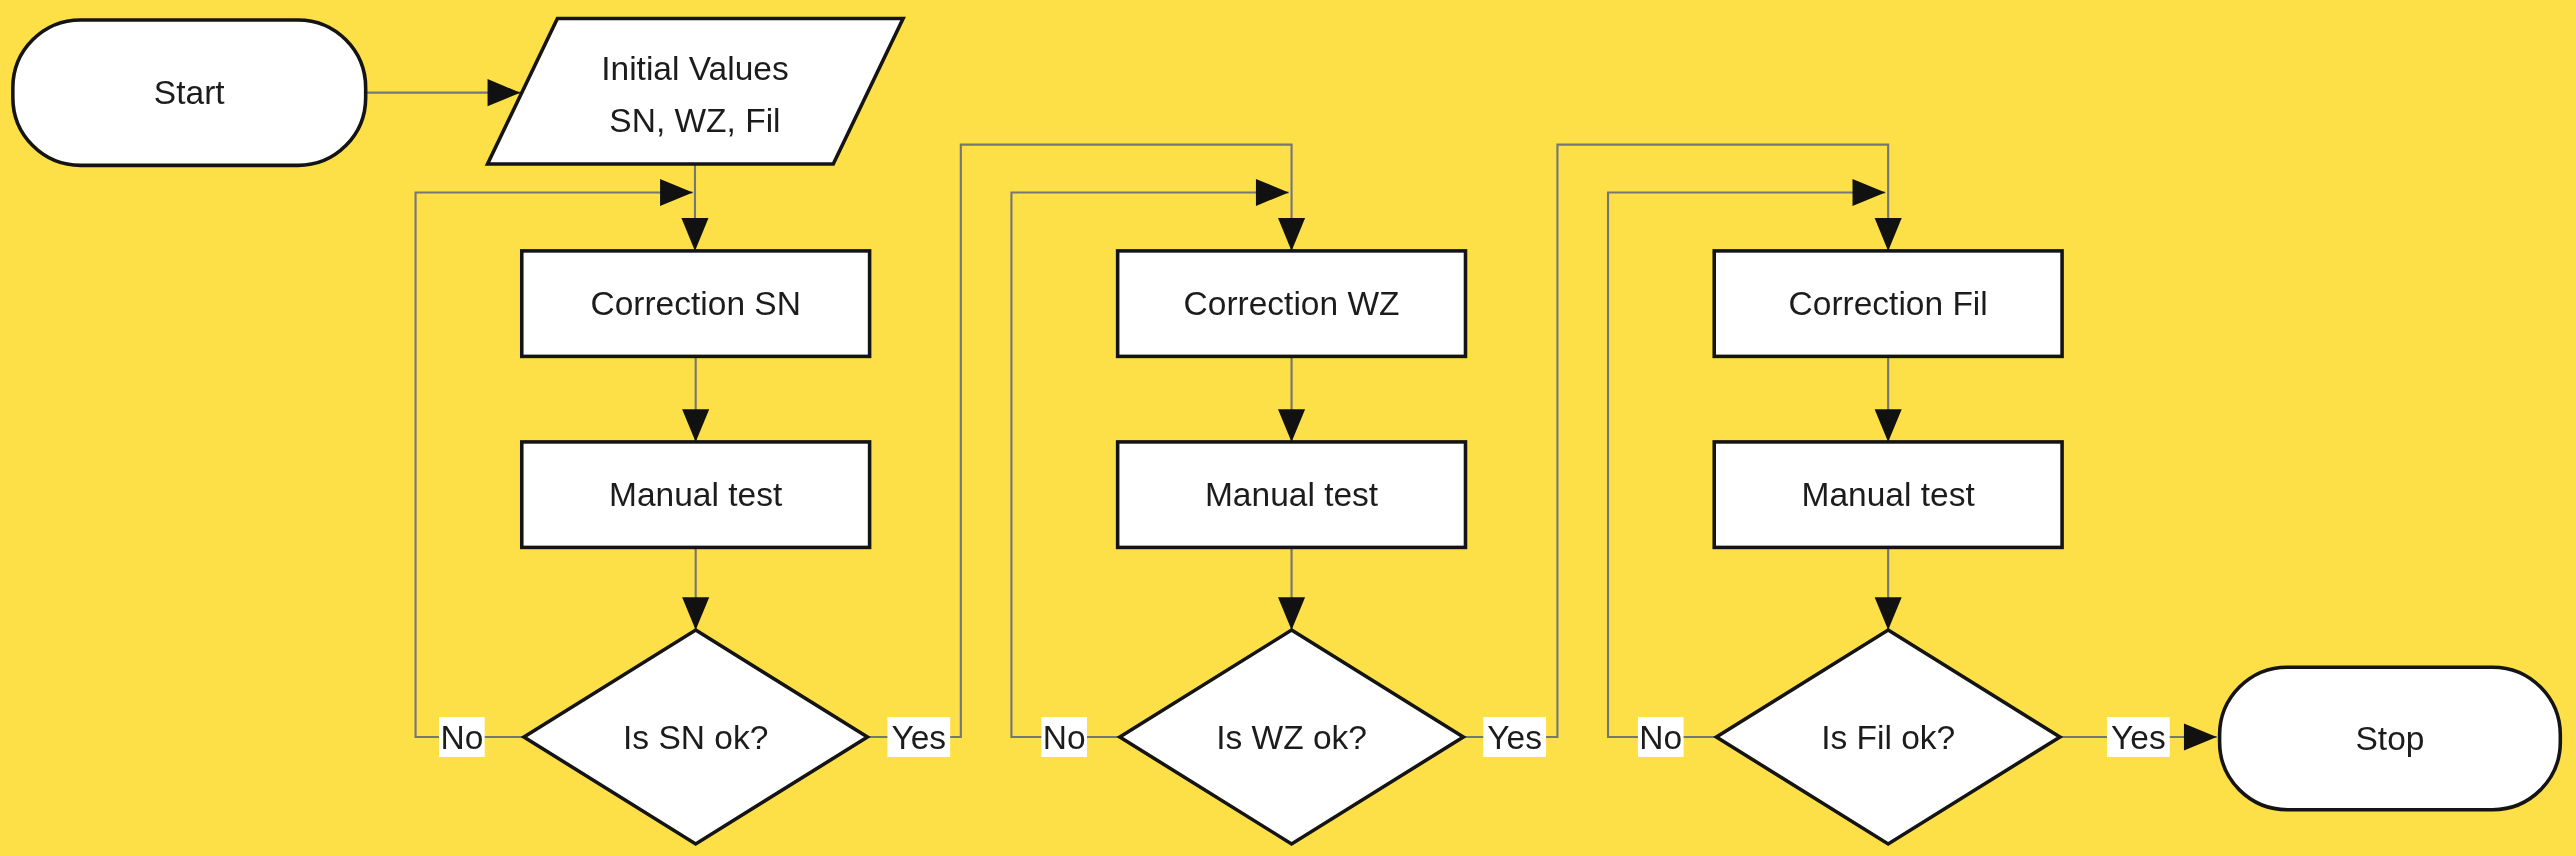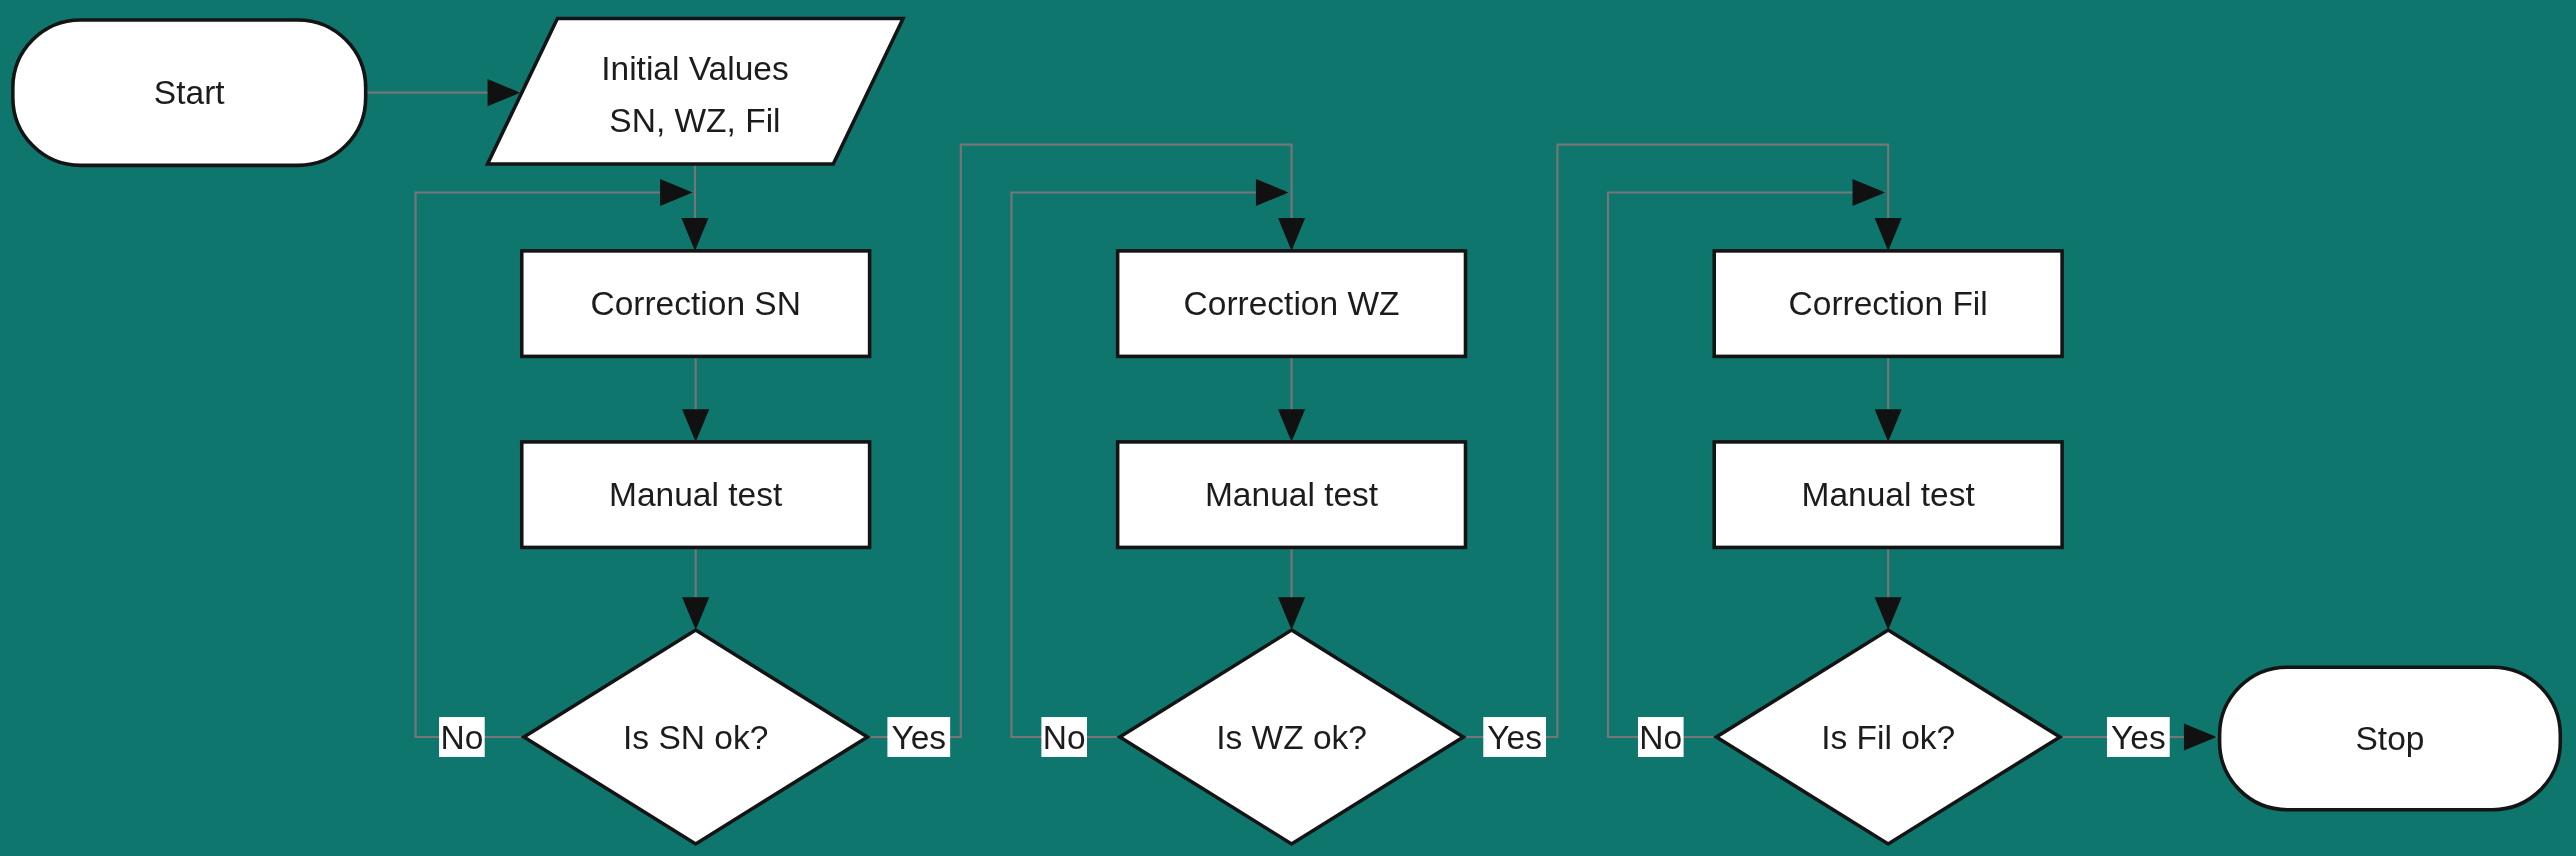--- a/index.html
+++ b/index.html
@@ -2,21 +2,21 @@
 <html style="font-size:11.4px"><head>
 <meta charset="utf-8">
 <style>
   html, body {
     margin: 0;
     padding: 0;
     background: #ffffff;
   }
   .diagram-root {
     width: 100%;
-    background: #0f766e;
+    background: #fde047;
   }
   svg {
     display: block;
     width: 100%;
     height: auto;
   }
   svg text {
     font-family: "Liberation Sans", sans-serif;
   }
 </style>

